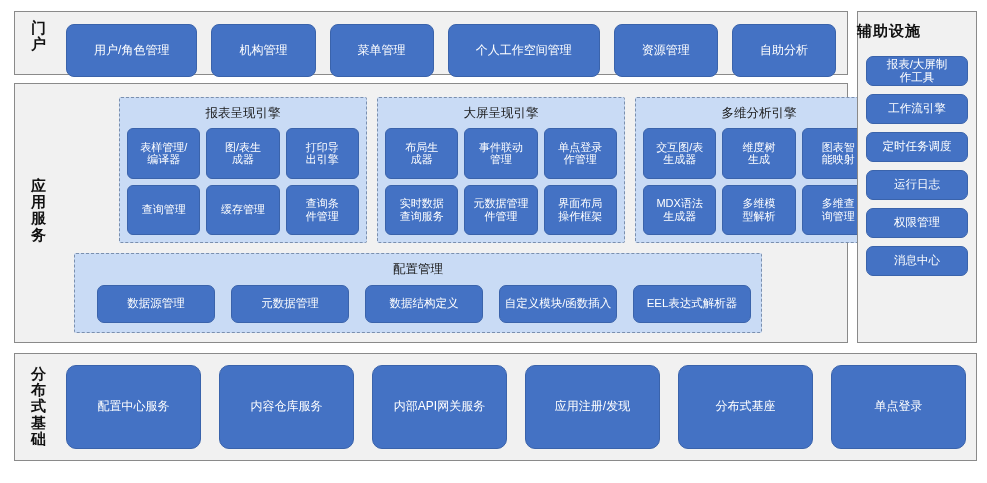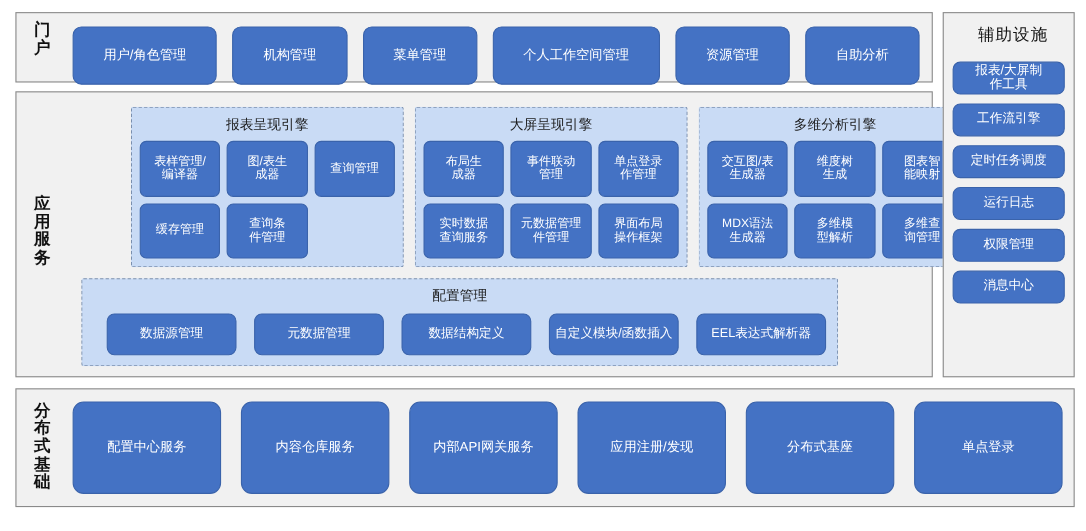--- a/index.html
+++ b/index.html
@@ -138,23 +138,23 @@
     display: flex;
     gap: 16px;
     padding-left: 12px;
   }
   #config-row .btn { flex: 1 1 0; font-size: 11.5px; border-radius: 7px; }
 
   
   #aux-title {
     position: absolute;
     left: 857px; top: 22px; width: 128px;
-    text-align: center;
-    font-size: 15px;
-    font-weight: normal;
+    text-align: left;
+    font-size: 15px;
+    font-weight: bold;
     color: #111111;
     letter-spacing: 1px;
   }
   #aux-list {
     position: absolute;
     left: 866px; top: 56px;
     width: 102px; height: 220px;
     display: flex;
     flex-direction: column;
     gap: 8px;
@@ -200,20 +200,22 @@
 
   <div id="engines-row">
 
     <div class="engine-group">
       <div class="engine-title">报表呈现引擎</div>
       <div class="engine-grid">
         <div class="btn">表样管理/
 编译器</div>
         <div class="btn">图/表生
 成器</div>
+        <div class="btn">打印导
+出引擎</div>
         <div class="btn">查询管理</div>
         <div class="btn">缓存管理</div>
         <div class="btn">查询条
 件管理</div>
       </div>
     </div>
 
     <div class="engine-group">
       <div class="engine-title">大屏呈现引擎</div>
       <div class="engine-grid">

